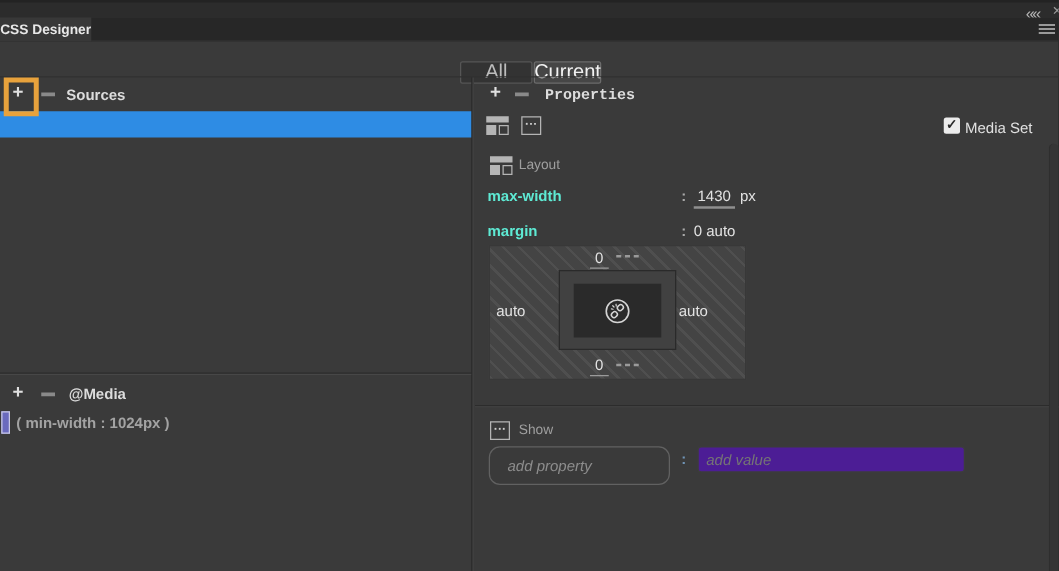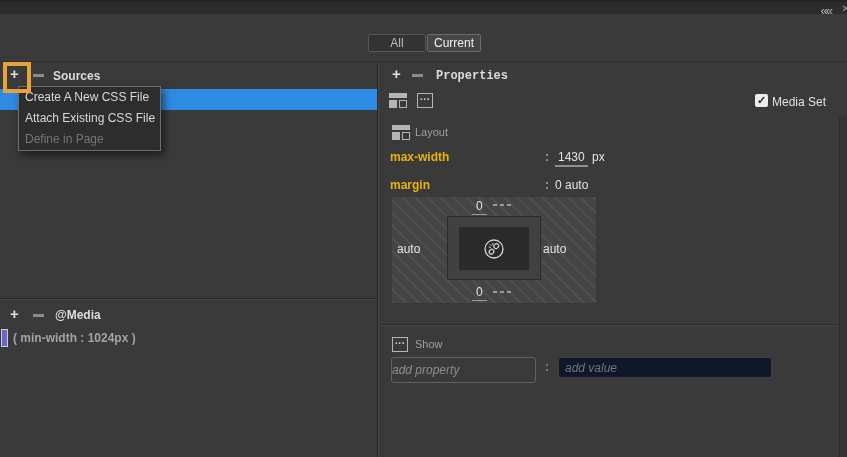--- a/index.html
+++ b/index.html
@@ -20,22 +20,22 @@
   .tab-bar { left:0; top:14px; width:847px; height:19px; background:#272727; border-bottom:1px solid #2e2e2e; }
   .panel-tab {
     left:0; top:0; width:73px; height:19px; background:#383838;
     font-size:11px; font-weight:bold; color:#e8e8e8;
     display:flex; align-items:center; justify-content:center;
   }
   .hamburger { right:3px; top:5px; width:13px; height:9px;
     background:repeating-linear-gradient(#9a9a9a 0 1.5px, transparent 1.5px 3.5px); }
 
   
-  .seg { top:34px; height:18px; display:flex; align-items:center; justify-content:center;
-    font-size:12px; border:1px solid #565656; border-radius:2px; background:#333333; color:#bdbdbd; }
+  .seg { top:49px; height:18px; display:flex; align-items:center; justify-content:center;
+    font-size:16px; border:1px solid #565656; border-radius:2px; background:#333333; color:#bdbdbd; }
   .seg.all { left:368px; width:58px; }
   .seg.current { left:427px; width:54px; background:#464646; border-color:#6b6b6b; color:#f2f2f2; }
 
   .h-sep { left:0; top:61px; width:847px; height:1px; background:#303030; }
   .v-divider { left:377px; top:62px; width:2px; height:395px; background:#2a2a2a; border-right:1px solid #454545; }
 
   
   .pane-title { font-weight:bold; font-size:12px; color:#dcdcdc; }
   .plus-btn { font-size:15px; font-weight:bold; color:#e0e0e0; line-height:1; }
   .minus-bar { width:11px; height:3px; background:#8a8a8a; display:inline-block; }
@@ -63,21 +63,21 @@
   .layout-ic .t { position:absolute; left:0; top:0; width:18px; height:5px; background:#b5b5b5; }
   .layout-ic .bl { position:absolute; left:0; top:7px; width:8px; height:8px; background:#b5b5b5; }
   .layout-ic .br { position:absolute; left:10px; top:7px; width:8px; height:8px; border:1.5px solid #b5b5b5; }
   .dots-ic { width:16px; height:15px; border:1.5px solid #b5b5b5; color:#cfcfcf;
     font-size:10px; font-weight:bold; letter-spacing:0; line-height:11px; text-align:center; }
   .checkbox { left:755px; top:94px; width:13px; height:13px; background:#ececec; border-radius:2px;
     color:#2b2b2b; font-size:11px; font-weight:bold; line-height:13px; text-align:center; }
   .showset-label { left:772px; top:95px; color:#e0e0e0; }
 
   .section-title { font-size:11px; color:#9f9f9f; }
-  .prop-name { font-weight:bold; color:#eab308; }
+  .prop-name { font-weight:bold; color:#5eead4; }
   .colon { color:#a9a9a9; font-weight:bold; }
   .val { color:#e3e3e3; }
   .uline { border-bottom:2px solid #8f8f8f; padding:0 3px 1px; }
 
   
   .mbox {
     left:391px; top:196px; width:206px; height:108px;
     background-color:#444444;
     background-image:repeating-linear-gradient(45deg, rgba(255,255,255,.06) 0 2px, transparent 2px 9px);
     border:1px solid #383838;
@@ -86,63 +86,62 @@
   .mbox-content { left:459px; top:227px; width:70px; height:43px; background:#2a2a2a; z-index:3;
     display:flex; align-items:center; justify-content:center; }
   .mval { color:#e3e3e3; z-index:3; }
   .zero-u { border-bottom:1px solid #9a9a9a; padding:0 4px 1px; }
   .dashes { display:inline-flex; gap:3px; align-items:center; }
   .dashes i { width:4px; height:2px; background:#9a9a9a; }
 
   .right-sep { left:380px; top:324px; width:467px; height:2px; background:#2c2c2c; border-bottom:1px solid #464646; }
 
   .add-prop {
-    left:391px; top:357px; width:145px; height:26px;
-    background:#3a3a3a; border:1px solid #616161; border-radius:3px;
-    color:#e0e0e0; font-style:italic; font-size:12px; padding:0 0;
+    left:391px; top:357px; width:145px; height:31px;
+    background:#3a3a3a; border:1px solid #616161; border-radius:9px;
+    color:#e0e0e0; font-style:italic; font-size:12px; padding:0 14px;
     font-family:"Liberation Sans", sans-serif; outline:none;
   }
   .add-prop::placeholder { color:#8d8d8d; font-style:italic; }
   .add-val {
     left:558px; top:357px; width:214px; height:21px;
-    background:#0f172a; border:1px solid #3d3d3d; border-radius:3px;
+    background:#4c1d95; border:1px solid #3d3d3d; border-radius:3px;
     color:#cfcfcf; font-style:italic; font-size:12px; padding:0 6px;
     font-family:"Liberation Sans", sans-serif; outline:none;
   }
   .add-val::placeholder { color:#757575; font-style:italic; }
   .more-colon { left:545px; top:360px; color:#6f93b5; font-weight:bold; }
 
   .scroll-track { left:839px; top:115px; width:8px; height:342px; background:#353535; border-left:1px solid #2e2e2e; border-radius:4px 4px 0 0; }
 </style>
 </head>
 <body>
 
 <div id="app">
 
   <div class="abs top-strip">
     <span class="abs collapse-ic">««</span>
     <span class="abs close-ic">✕</span>
   </div>
+  <div class="abs tab-bar">
+    <div class="abs panel-tab">CSS Designer</div>
+    <span class="abs hamburger"></span>
+  </div>
 
   <div class="abs seg all">All</div>
   <div class="abs seg current">Current</div>
   <div class="abs h-sep"></div>
   <div class="abs v-divider"></div>
 
   <span class="abs plus-btn" style="left:10px; top:66px;">+</span>
   <span class="abs minus-bar" style="left:33px; top:74px;"></span>
   <span class="abs pane-title" style="left:53px; top:69px;">Sources</span>
 
   <div class="abs selected-row"></div>
 
-  <div class="abs ctx-menu">
-    <div class="ctx-item">Create A New CSS File</div>
-    <div class="ctx-item">Attach Existing CSS File</div>
-    <div class="ctx-item disabled">Define in Page</div>
-  </div>
 
   <div class="abs annotation"></div>
 
   <div class="abs left-sep"></div>
   <span class="abs plus-btn" style="left:10px; top:306px;">+</span>
   <span class="abs minus-bar" style="left:33px; top:314px;"></span>
   <span class="abs pane-title" style="left:55px; top:308px;">@Media</span>
   <div class="abs media-marker"></div>
   <span class="abs media-query">( min-width : 1024px )</span>
 

